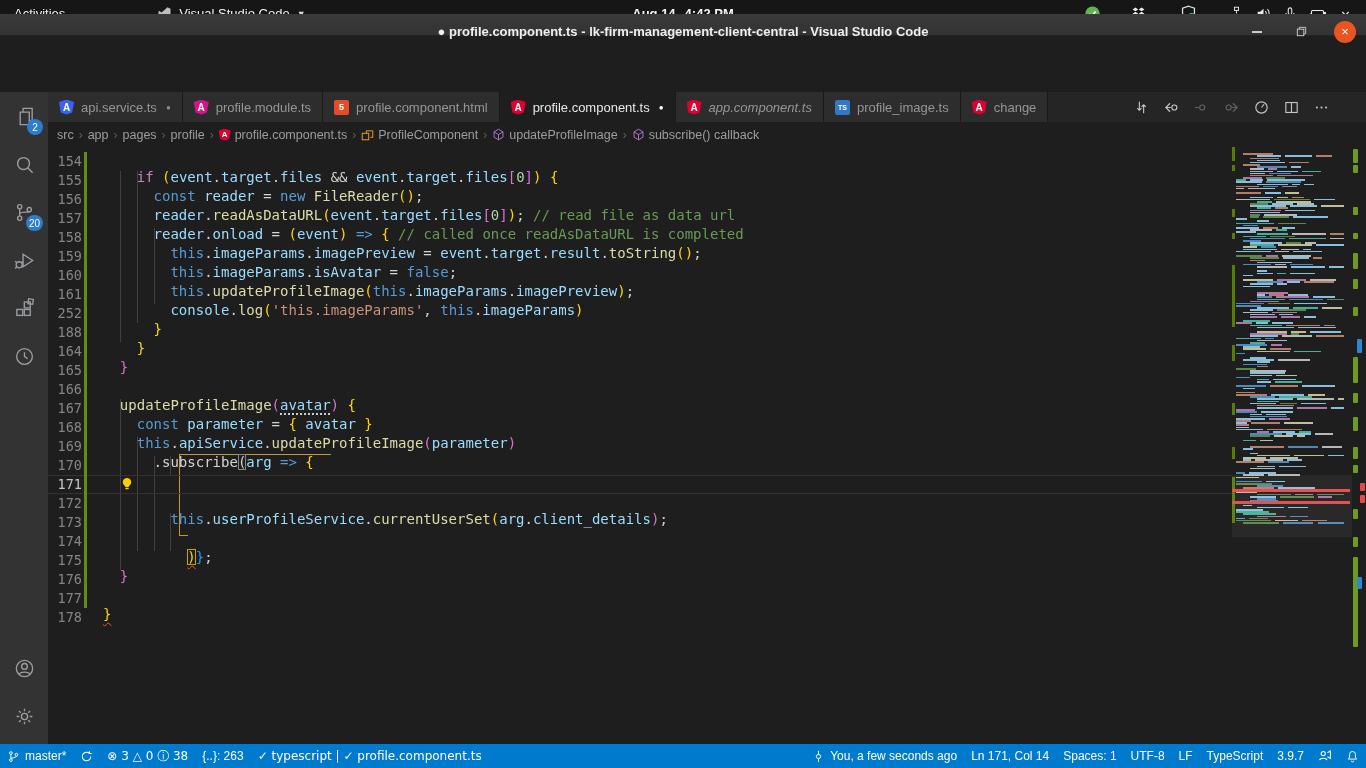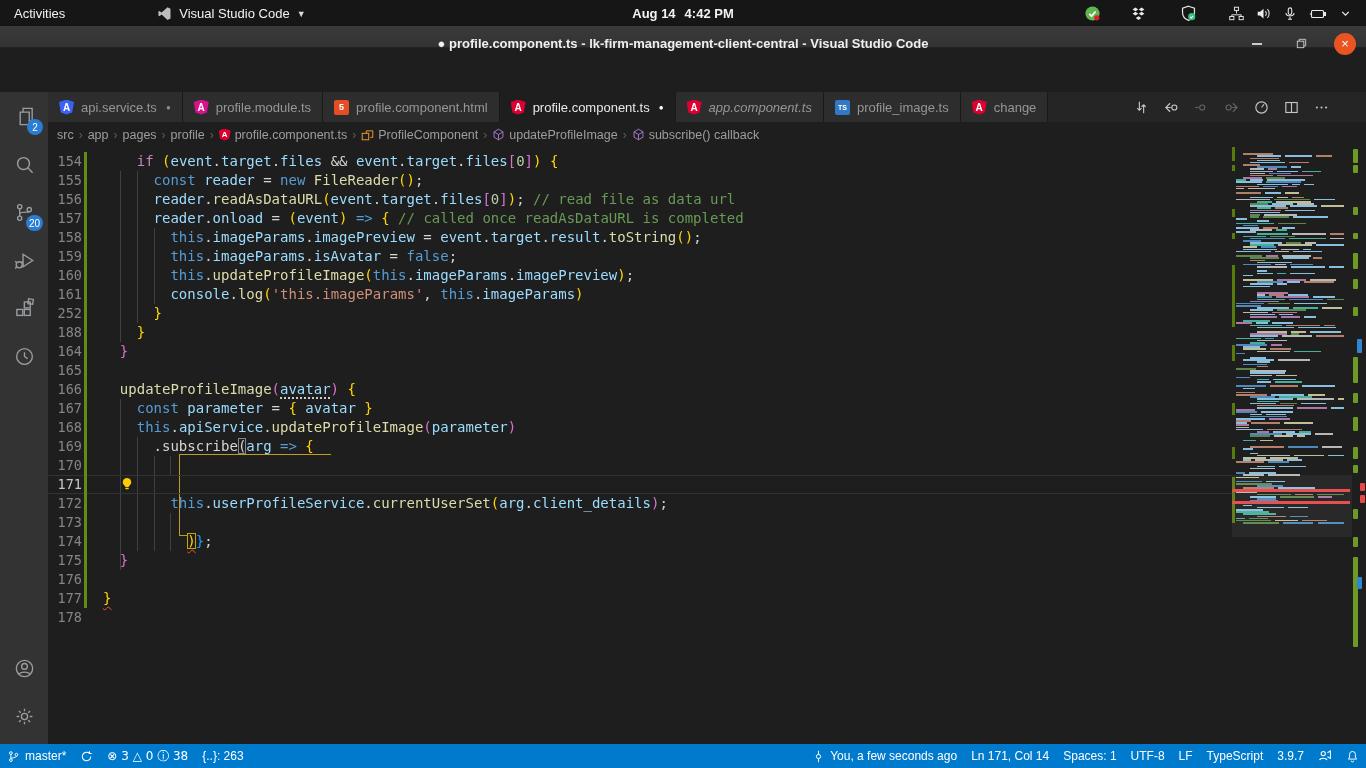--- a/index.html
+++ b/index.html
@@ -10,21 +10,21 @@
   #topbar{position:absolute;left:0;top:0;width:1366px;height:27px;background:#161616;color:#f2f2f2;
     font-size:13px;display:flex;align-items:center}
   #tb-activities{padding:0 14px;cursor:pointer}
   #tb-app{display:flex;align-items:center;gap:7px;margin-left:78px;cursor:pointer}
   #tb-clock{position:absolute;left:50%;transform:translateX(-50%);display:flex;gap:9px;font-weight:bold;cursor:pointer}
   #tb-tray{position:absolute;right:8px;display:flex;align-items:center;gap:0;color:#ececec}
   #tb-tray .tray-item{padding:0 6px;cursor:pointer}
   #tb-tray .g1{margin-right:18px}#tb-tray .g2{margin-right:22px}#tb-tray .g3{margin-right:20px}
   .caret-sm{font-size:9px;color:#d8d8d8}
   
-  #titlebar{position:absolute;left:0;top:26px;width:1366px;height:22px;
+  #titlebar{position:absolute;left:0;top:14px;width:1366px;height:22px;
     background:linear-gradient(#3a3a3a,#333333);border-bottom:1px solid #232323;box-sizing:border-box}
   #tb-title{position:absolute;left:0;right:0;top:0;height:35px;display:flex;align-items:center;justify-content:center;
     color:#efefef;font-size:13px;font-weight:bold}
   #win-controls{position:absolute;right:10px;top:0;height:35px;display:flex;align-items:center;gap:22px}
   .wc{width:22px;height:22px;display:flex;align-items:center;justify-content:center;cursor:pointer}
   #wc-min div{width:10px;height:2px;background:#cccccc}
   #wc-close{background:#e95420;border-radius:50%;color:#fff;font-size:13px;line-height:1}
   
   #menubar{position:absolute;left:0;top:62px;width:1366px;height:30px;background:#333333;display:flex;
     align-items:center;padding-left:6px;box-sizing:border-box}
@@ -57,21 +57,21 @@
     color:#fff;font-size:10px;display:flex;align-items:center;justify-content:center;padding:0 3px;box-sizing:border-box}
   #actBottom{position:absolute;left:0;bottom:4px}
   
   #editor{position:absolute;left:48px;top:147px;width:1318px;height:597px;background:#1e1e1e;overflow:hidden;
     font-family:"DejaVu Sans Mono",monospace;font-size:14px}
   .code-row{position:absolute;left:0;width:1184px;height:19px;line-height:19px;white-space:pre}
   .code-row.cur{box-shadow:inset 0 1px 0 #323234,inset 0 -1px 0 #323234}
   .ln{position:absolute;left:0;width:34px;text-align:right;color:#858585;font-size:13.5px}
   .code-row.cur .ln{color:#c6c6c6}
   .mod{position:absolute;left:36px;top:0;bottom:0;width:3px;background:#648b14}
-  .ct{position:absolute;left:55px;top:0;white-space:pre}
+  .ct{position:absolute;left:55px;top:16px;white-space:pre}
   .tk-p{color:#d4d4d4}.tk-k{color:#c586c0}.tk-b{color:#569cd6}.tk-f{color:#dcdcaa}.tk-v{color:#9cdcfe}
   .tk-s{color:#ce9178}.tk-c{color:#6a9955}.tk-num{color:#b5cea8}
   .tk-g1{color:#ffd700}.tk-g2{color:#da70d6}.tk-g3{color:#179fff}
   .sq{text-decoration:underline wavy #f14c4c 1px;text-underline-offset:3px}
   .dots{text-decoration:underline dotted #cccccc 1.5px;text-underline-offset:3px}
   .box{outline:1px solid #878787;outline-offset:-1px}
   .boxy{outline:1px solid #c8a400;outline-offset:-1px}
   .blame{color:#63676d;margin-left:64px}
   .bulb{position:absolute;left:72px;top:2px;width:14px;height:14px}
   .ig{position:absolute;width:1px;background:#404040}
@@ -768,20 +768,23 @@
               <path d="M13.2 8A5.2 5.2 0 1 1 11.6 4.3M11.6 1.5v2.8h2.8"></path>
             </svg>
           </span>
         </span>
         <span class="sb-item glyphs">
           <span class="glyphs">⊗ 3 △ 0 ⓘ 38</span>
         </span>
         <span class="sb-item">
           <span>{..}: 263</span>
         </span>
+        <span class="sb-item glyphs">
+          <span class="glyphs">✓ typescript | ✓ profile.component.ts</span>
+        </span>
       </div>
     <div id="sbRight">
         <span class="sb-item">
           <span class="icn">
             <svg width="13" height="13" viewBox="0 0 16 16" fill="none" stroke="#fff" stroke-width="1.2">
               <circle cx="8" cy="8" r="2.6"></circle>
               <path d="M8 1v4.4M8 10.6V15"></path>
             </svg>
           </span>
           <span>You, a few seconds ago</span>

